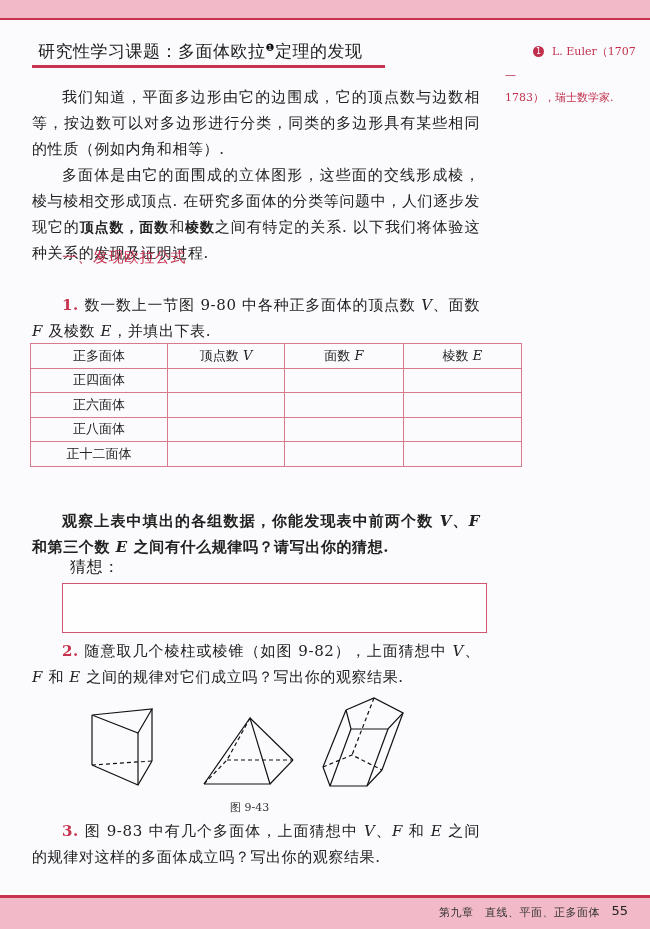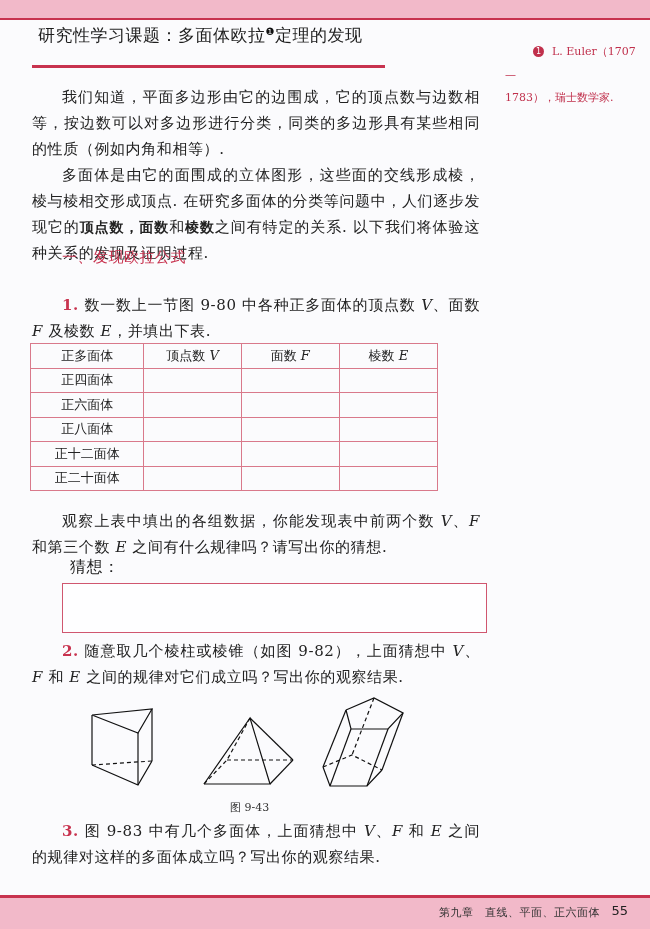--- a/index.html
+++ b/index.html
@@ -22,21 +22,21 @@
       background: #f2b9c9;
     }
     .top-line {
       position: absolute;
       left: 0; top: 18px;
       width: 650px; height: 2px;
       background: #c8334f;
     }
     .title {
       position: absolute;
-      left: 38px; top: 24px;
+      left: 38px; top: 40px;
       font-family: Liberation Serif, serif;
       font-size: 17px;
       letter-spacing: 0.5px;
       color: #1d1d1d;
       white-space: nowrap;
     }
     .title .sup {
       font-size: 10px;
       vertical-align: 6px;
       color: #111;
@@ -97,21 +97,21 @@
       font-weight: bold;
       font-family: "DejaVu Serif", serif;
     }
     i.var {
       font-style: italic;
       font-family: "DejaVu Serif", serif;
     }
     table.poly {
       position: absolute;
       left: 30px; top: 343px;
-      width: 408px;
+      width: 492px;
       border-collapse: collapse;
       font-size: 13px;
       border: 1.5px solid #d0566f;
     }
     table.poly td, table.poly th {
       border: 1px solid #d9798b;
       height: 23.5px;
       padding: 0;
       text-align: center;
       font-weight: normal;
@@ -229,30 +229,24 @@
     <td></td>
     <td></td>
     <td></td>
   </tr>
   <tr>
     <td>正十二面体</td>
     <td></td>
     <td></td>
     <td></td>
   </tr>
-  <tr>
-    <td>正二十面体</td>
-    <td></td>
-    <td></td>
-    <td></td>
-  </tr>
 </tbody>
   </table>
 
-<div class="para" style="top: 508px;"><span>观察上表中填出的各组数据，你能发现表中前两个数 </span><i class="var">V</i><span>、</span><i class="var">F</i><span> 和第三个数 </span><i class="var">E</i><span> 之间有什么规律吗？请写出你的猜想.</span></div>
+<div class="para" style="top: 508px; font-weight: bold;"><span>观察上表中填出的各组数据，你能发现表中前两个数 </span><i class="var">V</i><span>、</span><i class="var">F</i><span> 和第三个数 </span><i class="var">E</i><span> 之间有什么规律吗？请写出你的猜想.</span></div>
 
 <div class="guess-label">猜想：</div>
 <div class="answer-box"></div>
 
 <div class="para" style="top: 638px;"><span class="qnum">2.</span><span> 随意取几个棱柱或棱锥（如图 9-82），上面猜想中 </span><i class="var">V</i><span>、</span><i class="var">F</i><span> 和 </span><i class="var">E</i><span> 之间的规律对它们成立吗？写出你的观察结果.</span></div>
 
 <svg class="figure" viewBox="0 0 340 110" width="340" height="110">
   <g fill="none" stroke="#111" stroke-width="1.2">
 
     <g>
@@ -284,14 +278,14 @@
       <line x1="294" y1="8" x2="272" y2="65" stroke-dasharray="4,3"></line>
     </g>
   </g>
 </svg>
 <div class="fig-caption">图 9-43</div>
 
 <div class="para" style="top: 818px;"><span class="qnum">3.</span><span> 图 9-83 中有几个多面体，上面猜想中 </span><i class="var">V</i><span>、</span><i class="var">F</i><span> 和 </span><i class="var">E</i><span> 之间的规律对这样的多面体成立吗？写出你的观察结果.</span></div>
 
 <div class="bottom-line"></div>
 <div class="bottom-band"></div>
-<div class="footer-text">第九章　直线、平面、正六面体</div>
+<div class="footer-text">第九章　直线、平面、正多面体</div>
 <div class="page-num">55</div>
 
 </body></html>

